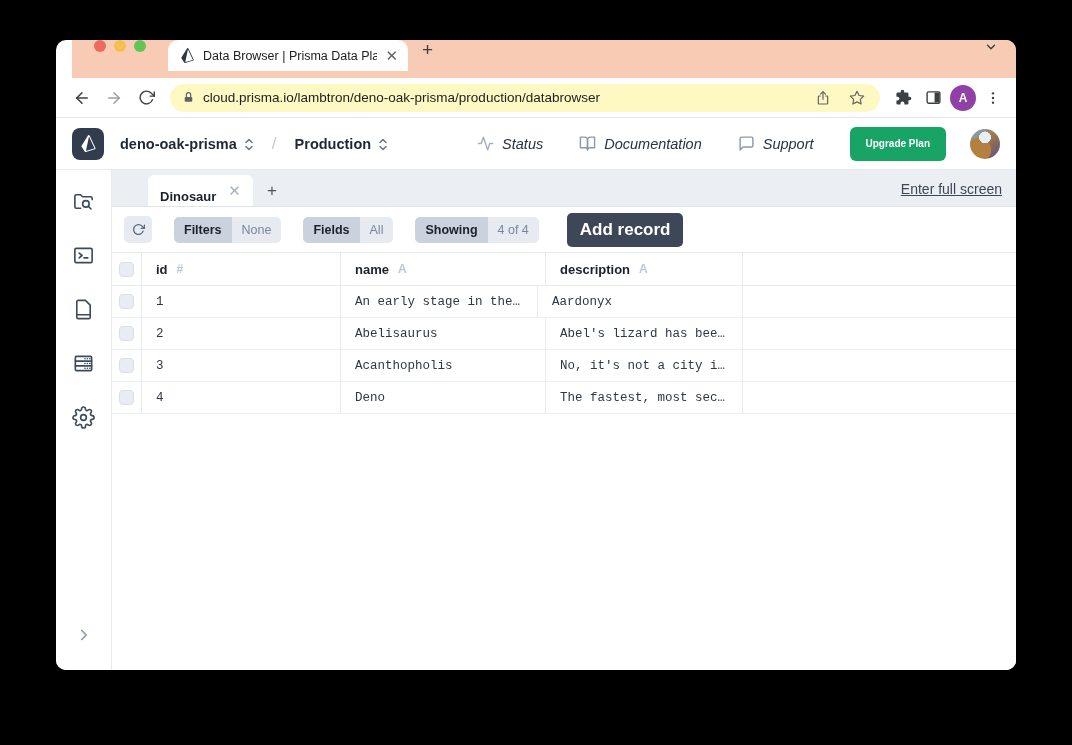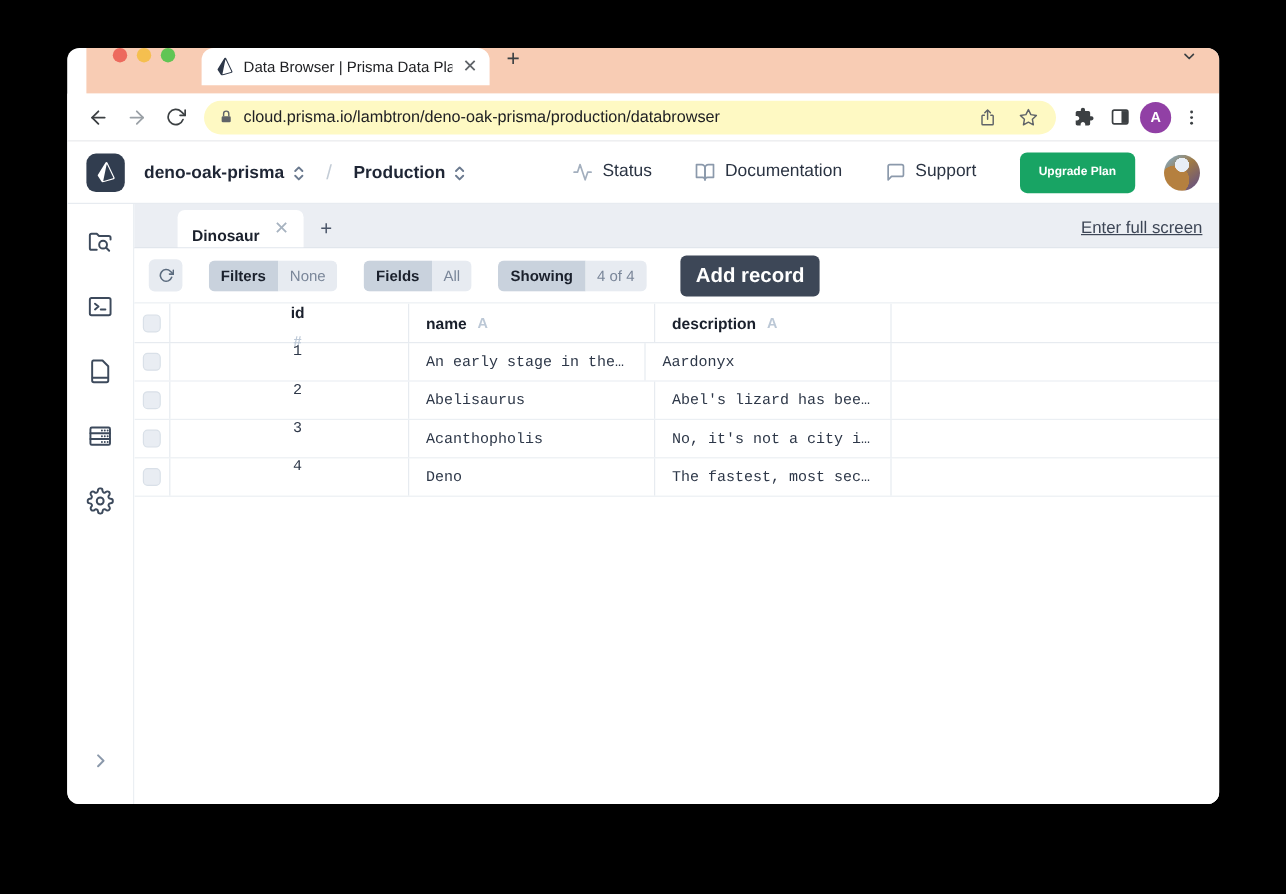--- a/index.html
+++ b/index.html
@@ -45,22 +45,22 @@
   
   .app-header { height:52px; background:#fff; border-bottom:1px solid #E7EBF0;
                 display:flex; align-items:center; padding:0 16px; gap:10px; flex-shrink:0; }
   .prisma-logo { width:32px; height:32px; border-radius:8px; background:#313D4F;
                  display:flex; align-items:center; justify-content:center; flex-shrink:0; }
   .selector { display:flex; align-items:flex-end; gap:7px; margin-left:6px; }
   .selector .name { font-size:14.5px; font-weight:700; color:#1F2635; }
   .crumb-slash { color:#C3CCD6; font-size:17px; margin:0 8px; }
   .env-name { font-size:14.5px; font-weight:700; color:#1F2635; }
   .hdr-spacer { flex:1; }
-  .nav-item { display:flex; gap:8px; margin-left:26px;
-              font-size:14.5px; color:#2A3342; }
+  .nav-item { display:flex; align-items:center; gap:8px; margin-left:26px;
+              font-size:14.5px; color:#2A3342;font-style:italic; }
   .upgrade-btn { margin-left:26px; background:#18A464; color:#fff; font-size:10px;
                  font-weight:700; border:none; border-radius:6px; height:34px;
                  padding:0 16px; cursor:pointer; }
   .user-avatar { width:30px; height:30px; border-radius:50%; margin-left:14px; flex-shrink:0;
                  background:
                    radial-gradient(circle at 50% 28%, #e8eef5 0 22%, rgba(0,0,0,0) 23%),
                    radial-gradient(circle at 30% 70%, #b5803f 0 40%, rgba(0,0,0,0) 41%),
                    linear-gradient(140deg, #7fb2d9 0%, #9f7a45 45%, #5d4a8a 100%); }
 
   
@@ -103,21 +103,21 @@
                     cursor:pointer; }
 
   
   .grid { flex:1; overflow:hidden; background:#fff; }
   .thead { display:flex; height:33px; border-bottom:1px solid #E7EBF0; align-items:center; }
   .trow  { display:flex; height:32px; border-bottom:1px solid #EBEFF3; align-items:center; }
   .cb-cell { width:30px; height:100%; border-right:1px solid #E7EBF0; display:flex;
              align-items:center; justify-content:center; flex-shrink:0; }
   .checkbox { width:15px; height:15px; border-radius:4px; background:#E9EDF3;
               border:1px solid #D9E0E8; cursor:pointer; }
-  .col-id   { width:199px;flex-direction:column; } .col-name { width:205px; } .col-desc { width:197px; }
+  .col-id   { width:199px; } .col-name { width:205px; } .col-desc { width:197px; }
   .hcell { height:100%; display:flex; align-items:center; gap:9px; padding-left:14px;
            border-right:1px solid #E7EBF0; flex-shrink:0; }
   .hcell .cname { font-size:13px; font-weight:700; color:#1A202C; }
   .hcell .ctype { font-size:12px; font-weight:700; color:#BCC8D6; }
   .dcell { height:100%; display:flex; align-items:center; padding-left:14px;
            border-right:1px solid #E7EBF0; flex-shrink:0;
            font-family:"Liberation Mono", monospace; font-size:12.5px; color:#2D3748;
            white-space:nowrap; overflow:hidden; }
   .head-filler { flex:1; height:100%; }
 </style>

